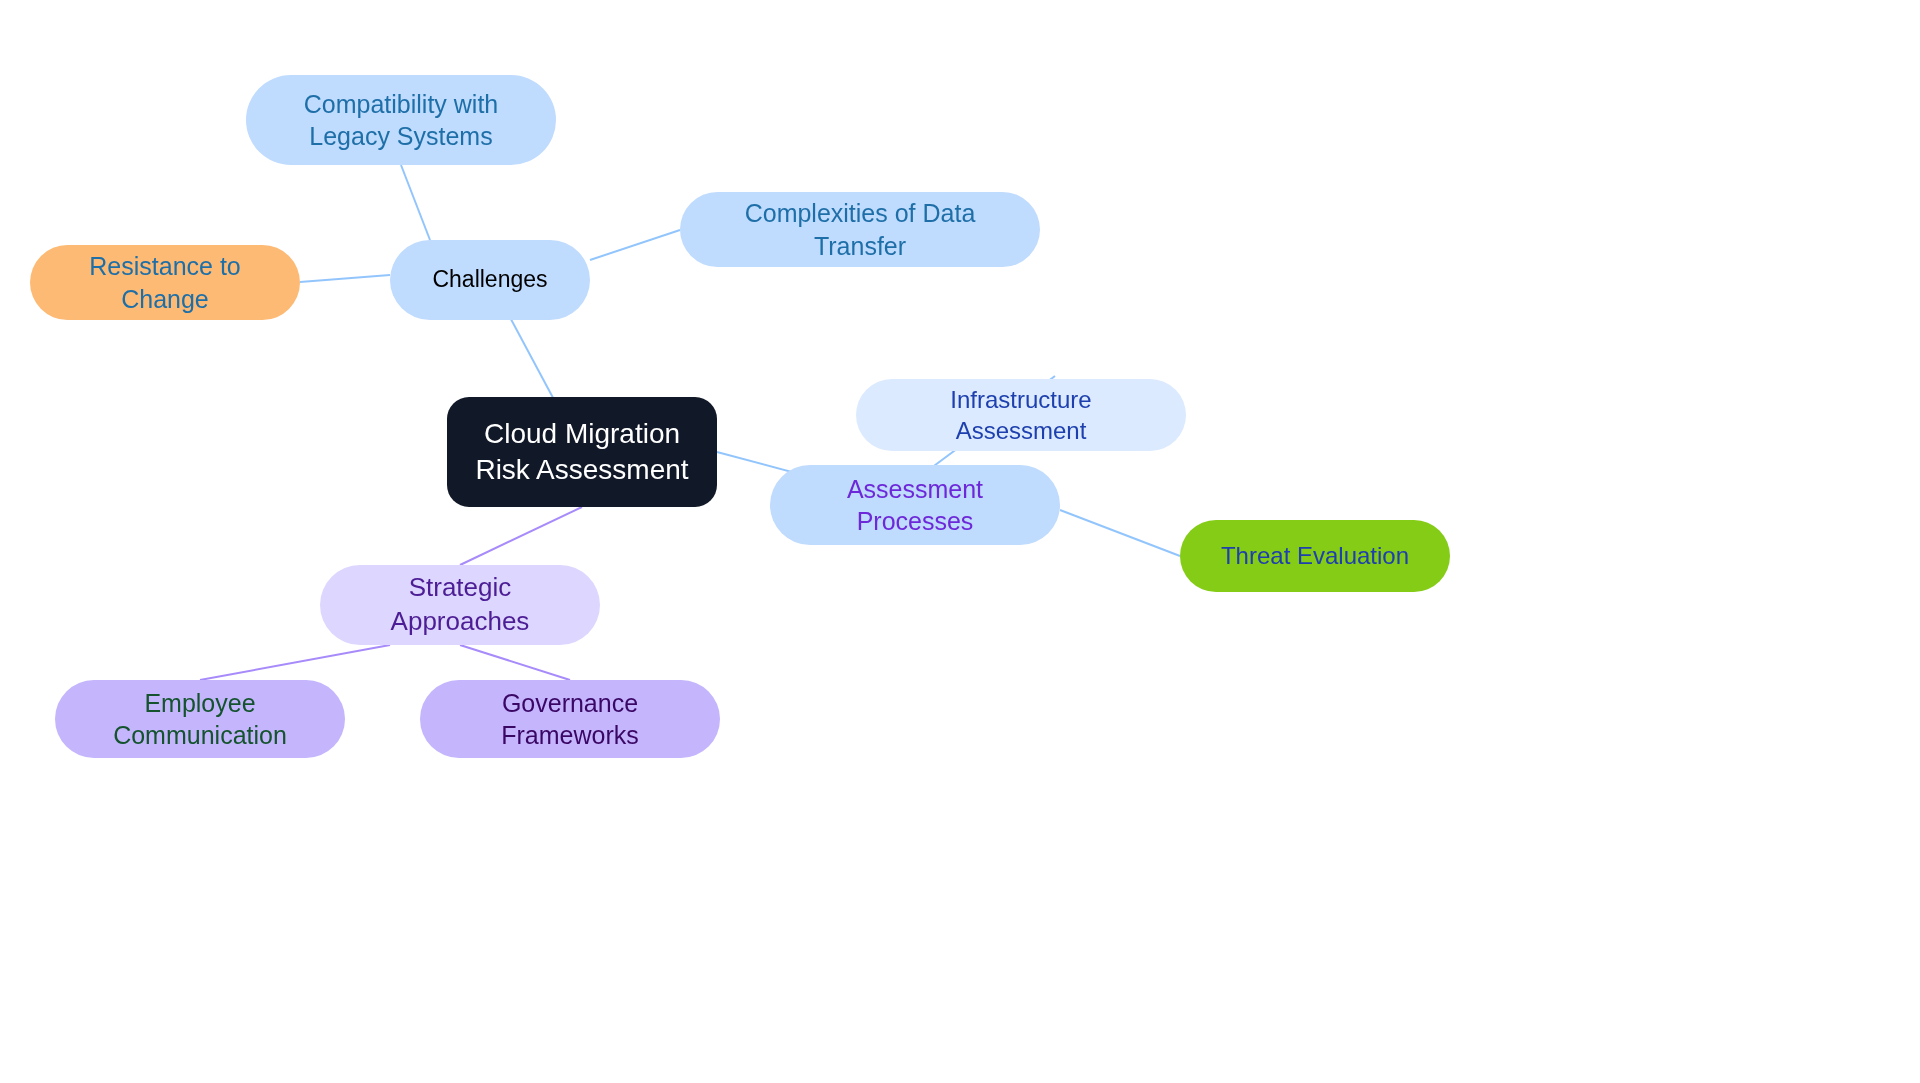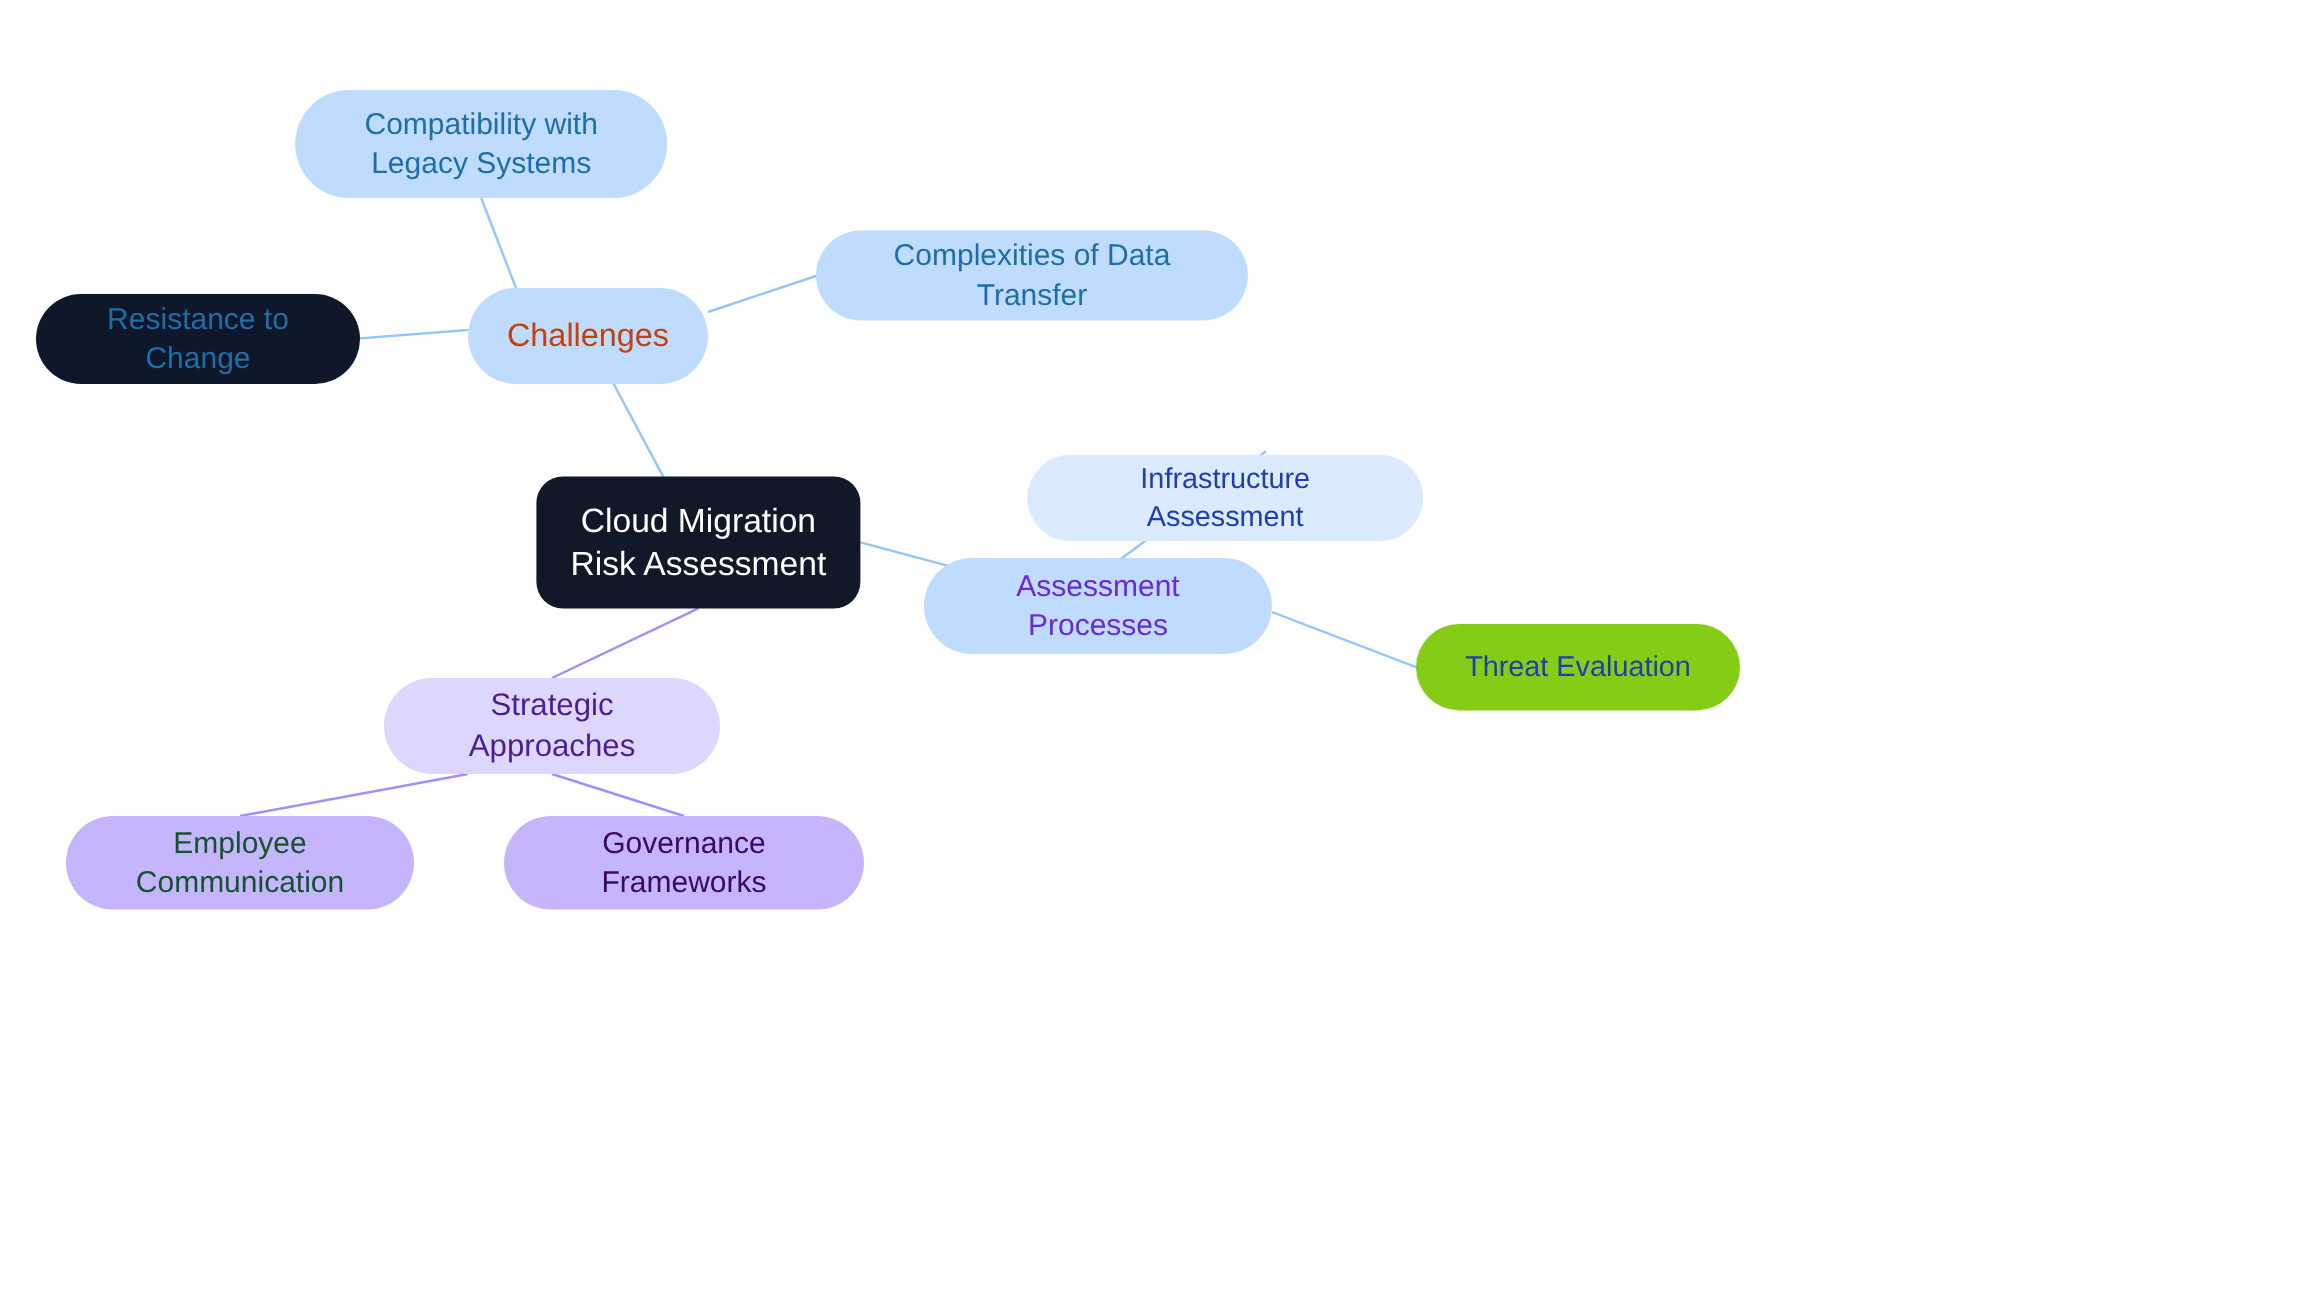--- a/index.html
+++ b/index.html
@@ -40,36 +40,36 @@
       color: #ffffff;
       font-size: 28px;
       font-weight: 500;
       border-radius: 22px;
       width: 270px;
       height: 110px;
     }
 
     .node-challenges {
       background: #bfdbfe;
-      color: #c2410c;
-      font-size: 27px;
+      color: #000000;
+      font-size: 23px;
       width: 200px;
       height: 80px;
     }
 
     .node-legacy {
       background: #bfdbfe;
       color: #1e6fa8;
       font-size: 25px;
       width: 310px;
       height: 90px;
     }
 
     .node-resistance {
-      background: #0f172a;
+      background: #fdba74;
       color: #1e6fa8;
       font-size: 25px;
       width: 270px;
       height: 75px;
     }
 
     .node-data-transfer {
       background: #bfdbfe;
       color: #1e6fa8;
       font-size: 25px;

